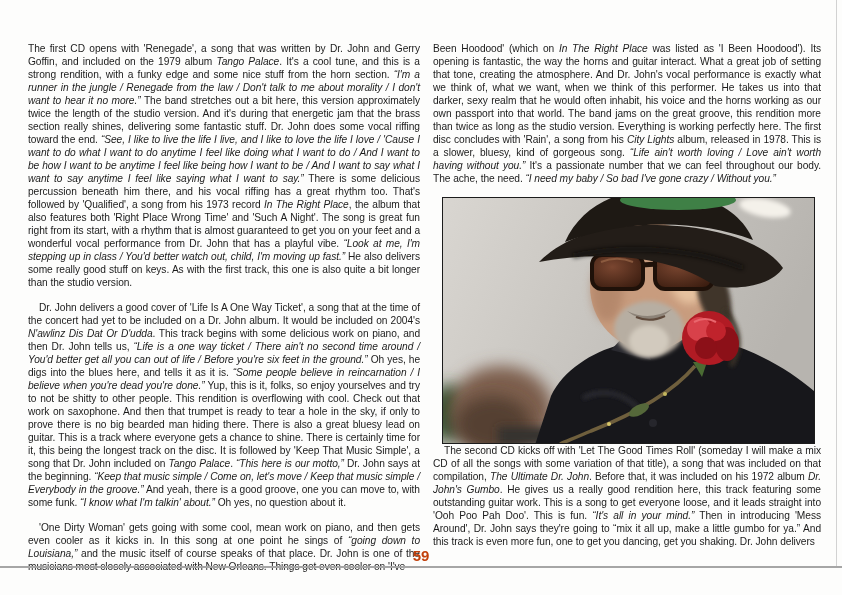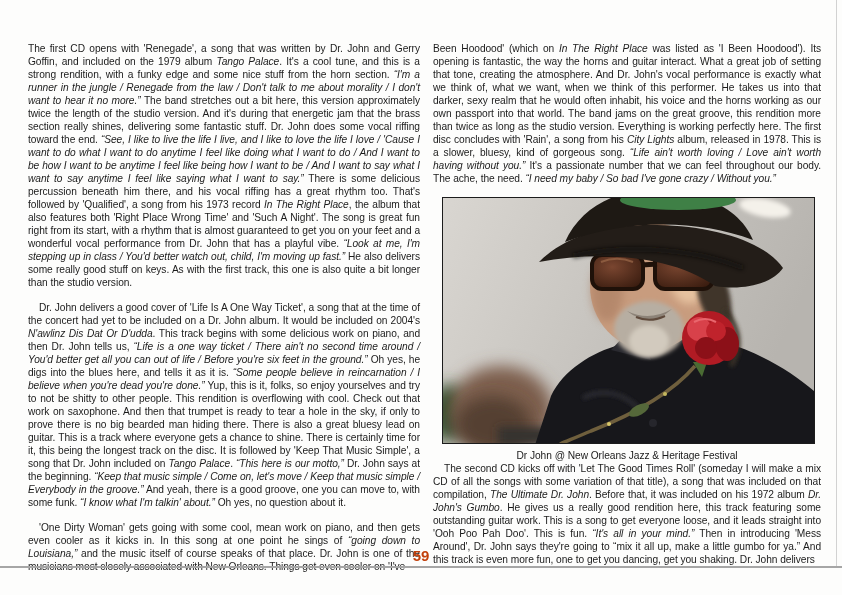--- a/index.html
+++ b/index.html
@@ -124,21 +124,20 @@
         <circle cx="222" cy="196" r="2" fill="#c4b85e"></circle>
         <path d="M250,164 L259,179 L264,164 Z" fill="#4a6b33"></path>
         <circle cx="266" cy="140" r="27" fill="var(--rose,#b11b24)"></circle>
         <ellipse cx="284" cy="146" rx="12" ry="17" fill="var(--rose_dark,#8c1018)"></ellipse>
         <circle cx="256" cy="131" r="12" fill="var(--rose_light,#d8414a)"></circle>
         <circle cx="273" cy="133" r="10" fill="#c0232c"></circle>
         <circle cx="263" cy="150" r="11" fill="var(--rose_dark,#8c1018)"></circle>
         <path d="M251,124 Q262,118 273,124" stroke="#e9666d" stroke-width="2" fill="none"></path>
       </svg>
     </div>
-    <figcaption>Dr John @ New Orleans Jazz &amp; Heritage Festival</figcaption>
   </figure>
 
   <p class="indent after-photo"><span>The second CD kicks off with 'Let The Good Times Roll' (someday I will make a mix CD of all the songs with some variation of that title), a song that was included on that compilation, </span><span class="it">The Ultimate Dr. John</span><span>.  Before that, it was included on his 1972 album </span><span class="it">Dr. John's Gumbo</span><span>.  He gives us a really good rendition here, this track featuring some outstanding guitar work.  This is a song to get everyone loose, and it leads straight into 'Ooh Poo Pah Doo'.  This is fun.  </span><span class="it">“It's all in your mind.”</span><span>  Then in introducing 'Mess Around', Dr. John says they're going to “mix it all up, make a little gumbo for ya.”  And this track is even more fun, one to get you dancing, get you shaking.  Dr. John delivers</span></p>
 </div>
 
 <div class="footer-pagenum">59</div>
 <div class="footer-rule"></div>
 <div class="scan-edge"></div>
 
 </body></html>

